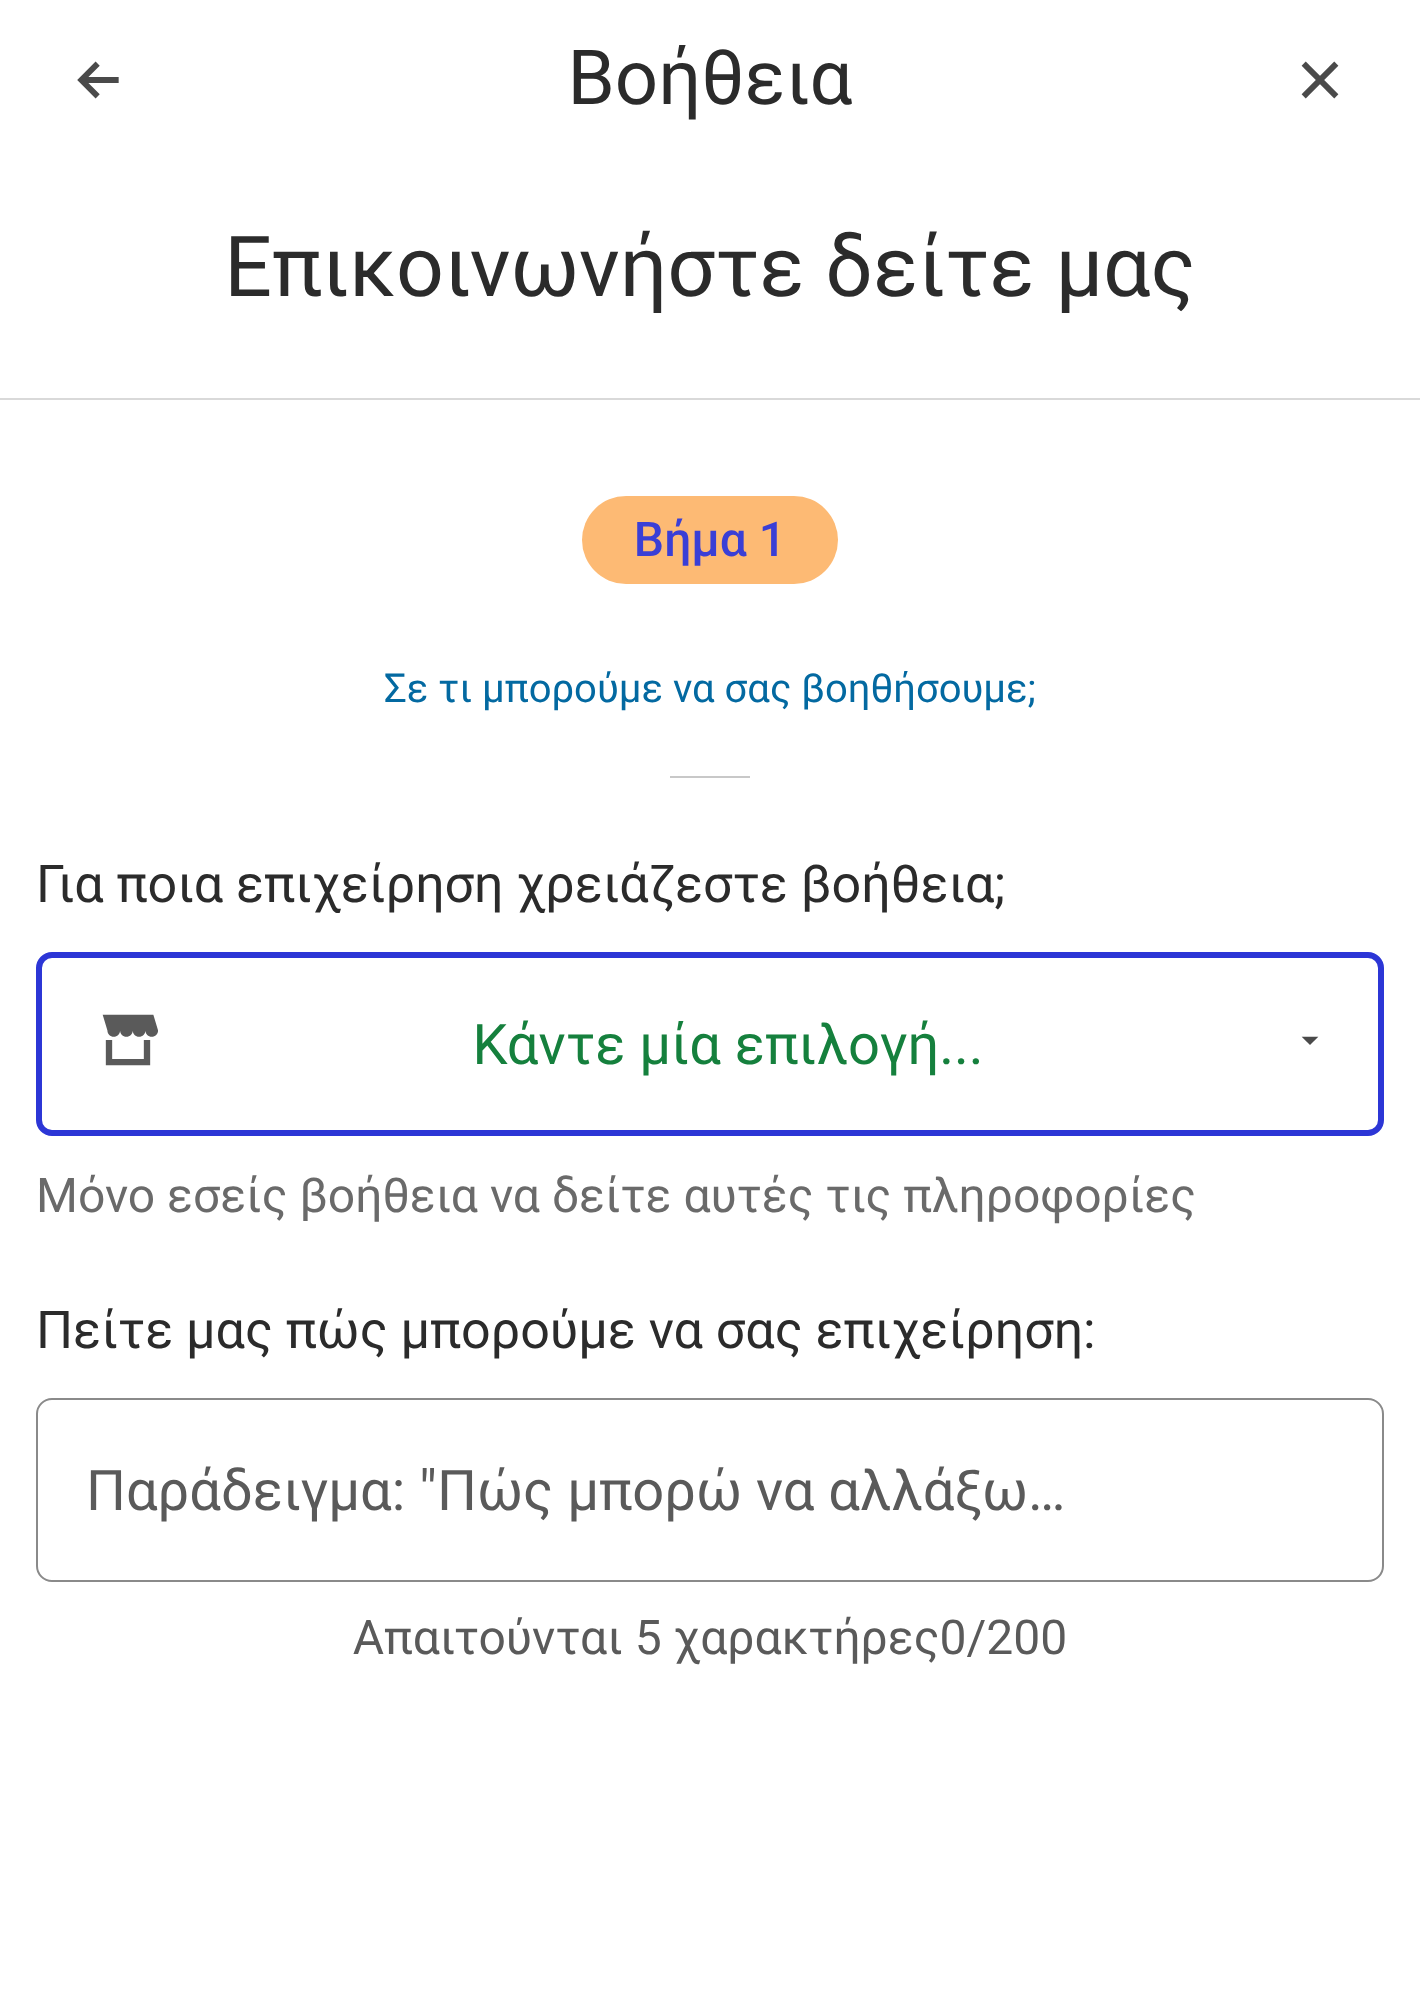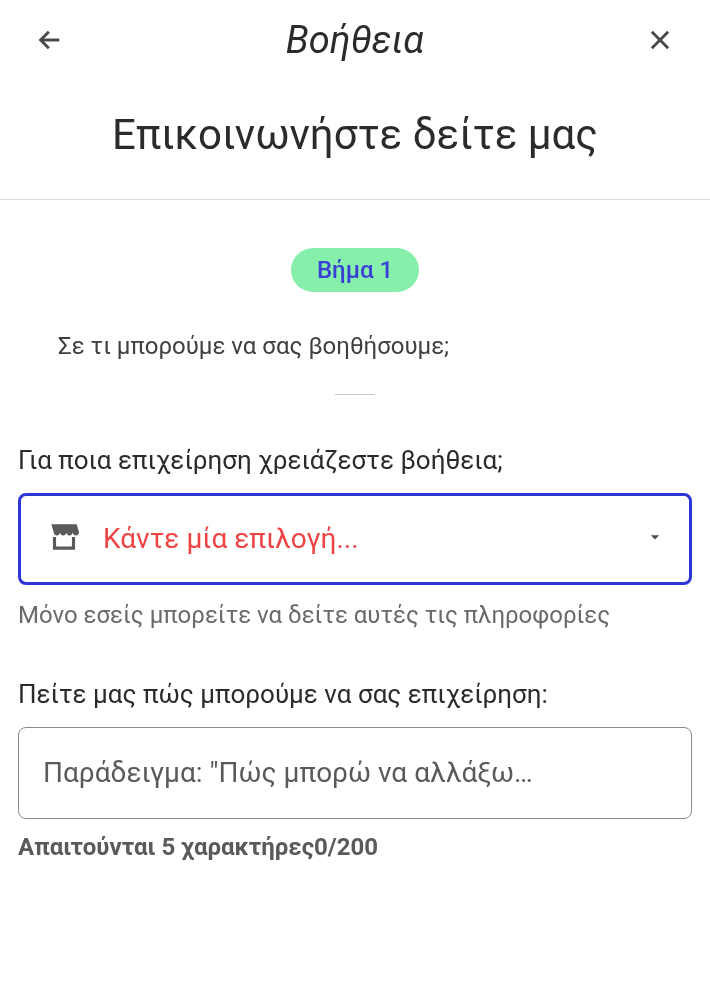--- a/index.html
+++ b/index.html
@@ -14,21 +14,20 @@
       height: 995px;
       overflow: hidden;
       position: relative;
     }
     .topbar {
       display: flex;
       align-items: center;
       justify-content: space-between;
       padding: 20px 30px;
       height: 80px;
-      font-style: italic;
     }
     .topbar-title {
       font-size: 38px;
       color: #2b2b2b;
       font-weight: 400;
       text-align: center;
       flex: 1;
     }
     .icon-btn {
       width: 40px;
@@ -79,44 +78,44 @@
     }
     .content {
       padding: 0 18px;
     }
     .step-wrap {
       text-align: center;
       padding-top: 48px;
     }
     .step-badge {
       display: inline-block;
-      background: #86efac;
+      background: #fdba74;
       color: #3a3fd6;
       font-size: 24px;
       font-weight: 500;
       padding: 8px 26px;
       border-radius: 24px;
     }
     .step-heading {
-      font-size: 24px;
-      font-weight: 400;
-      color: #404040;
-      text-align: left;
+      font-size: 20px;
+      font-weight: 400;
+      color: #0369a1;
+      text-align: center;
       margin-top: 38px;
       line-height: 1.4;
       padding: 0 40px;
     }
     .mini-divider {
       width: 40px;
       height: 1px;
       background: #c8c8c8;
       margin: 30px auto 0;
     }
     .field-block {
-      margin-top: 50px;
+      margin-top: 39px;
     }
     .field-label {
       font-size: 26px;
       color: #2b2b2b;
       font-weight: 400;
       margin-bottom: 18px;
     }
     .select-box {
       border: 3px solid #2c36d6;
       border-radius: 8px;
@@ -128,21 +127,22 @@
       gap: 20px;
     }
     .select-box .storefront svg {
       width: 38px;
       height: 38px;
       fill: #5a5a5a;
     }
     .select-text {
       flex: 1;
       font-size: 28px;
-      color: #ef4444;
+      color: #15803d;
+      text-align: center;
     }
     .select-caret svg {
       width: 20px;
       height: 20px;
       fill: #4a4a4a;
     }
     .helper-text {
       font-size: 24px;
       color: #6a6a6a;
       margin-top: 16px;
@@ -158,25 +158,24 @@
     .textarea-placeholder {
       font-size: 28px;
       color: #5a5a5a;
       white-space: nowrap;
       overflow: hidden;
       text-overflow: ellipsis;
       width: 100%;
     }
     .counter-row {
       display: flex;
-      justify-content: flex-start;
+      justify-content: center;
       margin-top: 14px;
       font-size: 24px;
       color: #5a5a5a;
-      font-weight: bold;
     }
   </style>
 </head>
 <body>
 
 <div class="topbar">
   <div class="icon-btn">
     <svg viewBox="0 0 24 24">
       <line x1="20" y1="12" x2="4" y2="12"></line>
       <polyline points="11 5 4 12 11 19"></polyline>
@@ -211,21 +210,21 @@
             <path d="M4 4h16l1.5 5c0 1.1-.9 2-2 2s-2-.9-2-2c0 1.1-.9 2-2 2s-2-.9-2-2c0 1.1-.9 2-2 2s-2-.9-2-2c0 1.1-.9 2-2 2s-2-.9-2-2L4 4zm1 8v8h14v-8h-2v6H7v-6H5z"></path>
           </svg>
         </span>
         <span class="select-text">Κάντε μία επιλογή...</span>
         <span class="select-caret">
           <svg viewBox="0 0 24 24">
               <path d="M7 10l5 5 5-5z"></path>
             </svg>
         </span>
       </div>
-      <div class="helper-text">Μόνο εσείς μπορείτε να δείτε αυτές τις πληροφορίες</div>
+      <div class="helper-text">Μόνο εσείς βοήθεια να δείτε αυτές τις πληροφορίες</div>
     </div>
 
     <div class="field-block">
       <div class="field-label">Πείτε μας πώς μπορούμε να σας επιχείρηση:</div>
       <div class="textarea-box">
         <span class="textarea-placeholder">Παράδειγμα: "Πώς μπορώ να αλλάξω…</span>
       </div>
       <div class="counter-row">
         <span>Απαιτούνται 5 χαρακτήρες</span>
         <span>0/200</span>

